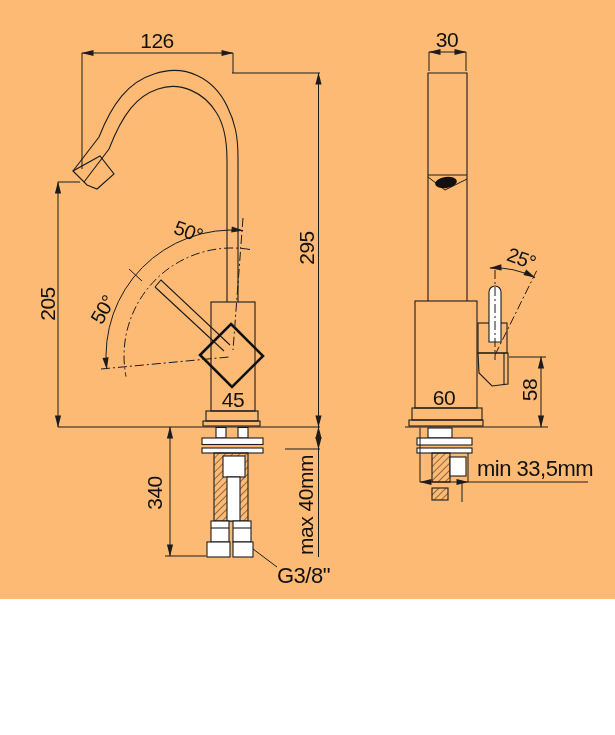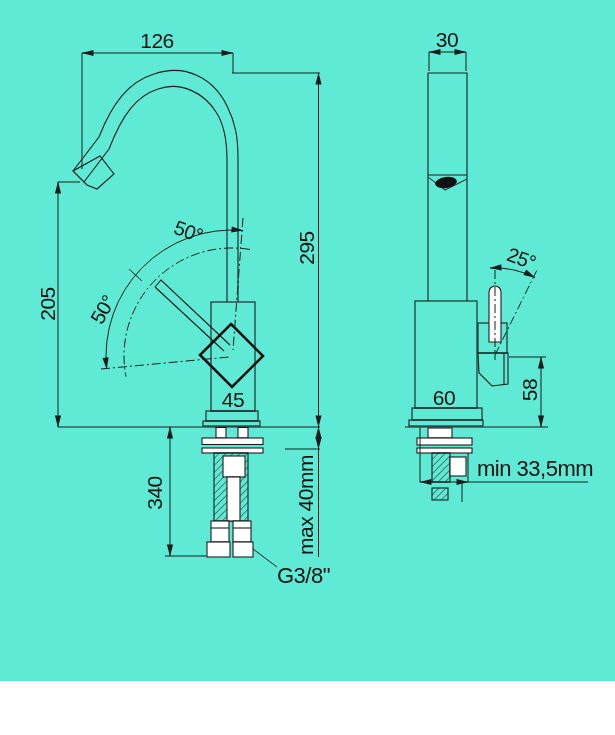--- a/index.html
+++ b/index.html
@@ -1,16 +1,16 @@
 <!DOCTYPE html>
 <html><head>
 <meta charset="utf-8">
 <style>
   html,body{margin:0;padding:0;background:#ffffff;}
-  .stage{width:615px;height:681px;position:relative;background:#5eead4;overflow:hidden;}
+  .stage{width:615px;height:599px;position:relative;background:#fdba74;overflow:hidden;}
   svg{display:block;}
   .ln{stroke:#1c1c1c;stroke-width:1.1;fill:none;}
   .thin{stroke:#1c1c1c;stroke-width:1;fill:none;}
   .thick{stroke:#111;stroke-width:2.6;fill:none;}
   .dd{stroke:#1c1c1c;stroke-width:1;fill:none;stroke-dasharray:9 3 2 3;}
   .wht{fill:#ffffff;stroke:#1c1c1c;stroke-width:1.1;}
   .hat{fill:url(#hatch);stroke:#1c1c1c;stroke-width:1.1;}
   text{font-family:"Liberation Sans","DejaVu Sans",sans-serif;fill:#111;}
   .dim{font-size:21px;letter-spacing:-0.5px;}
   .ang{font-size:20px;letter-spacing:-0.5px;}

